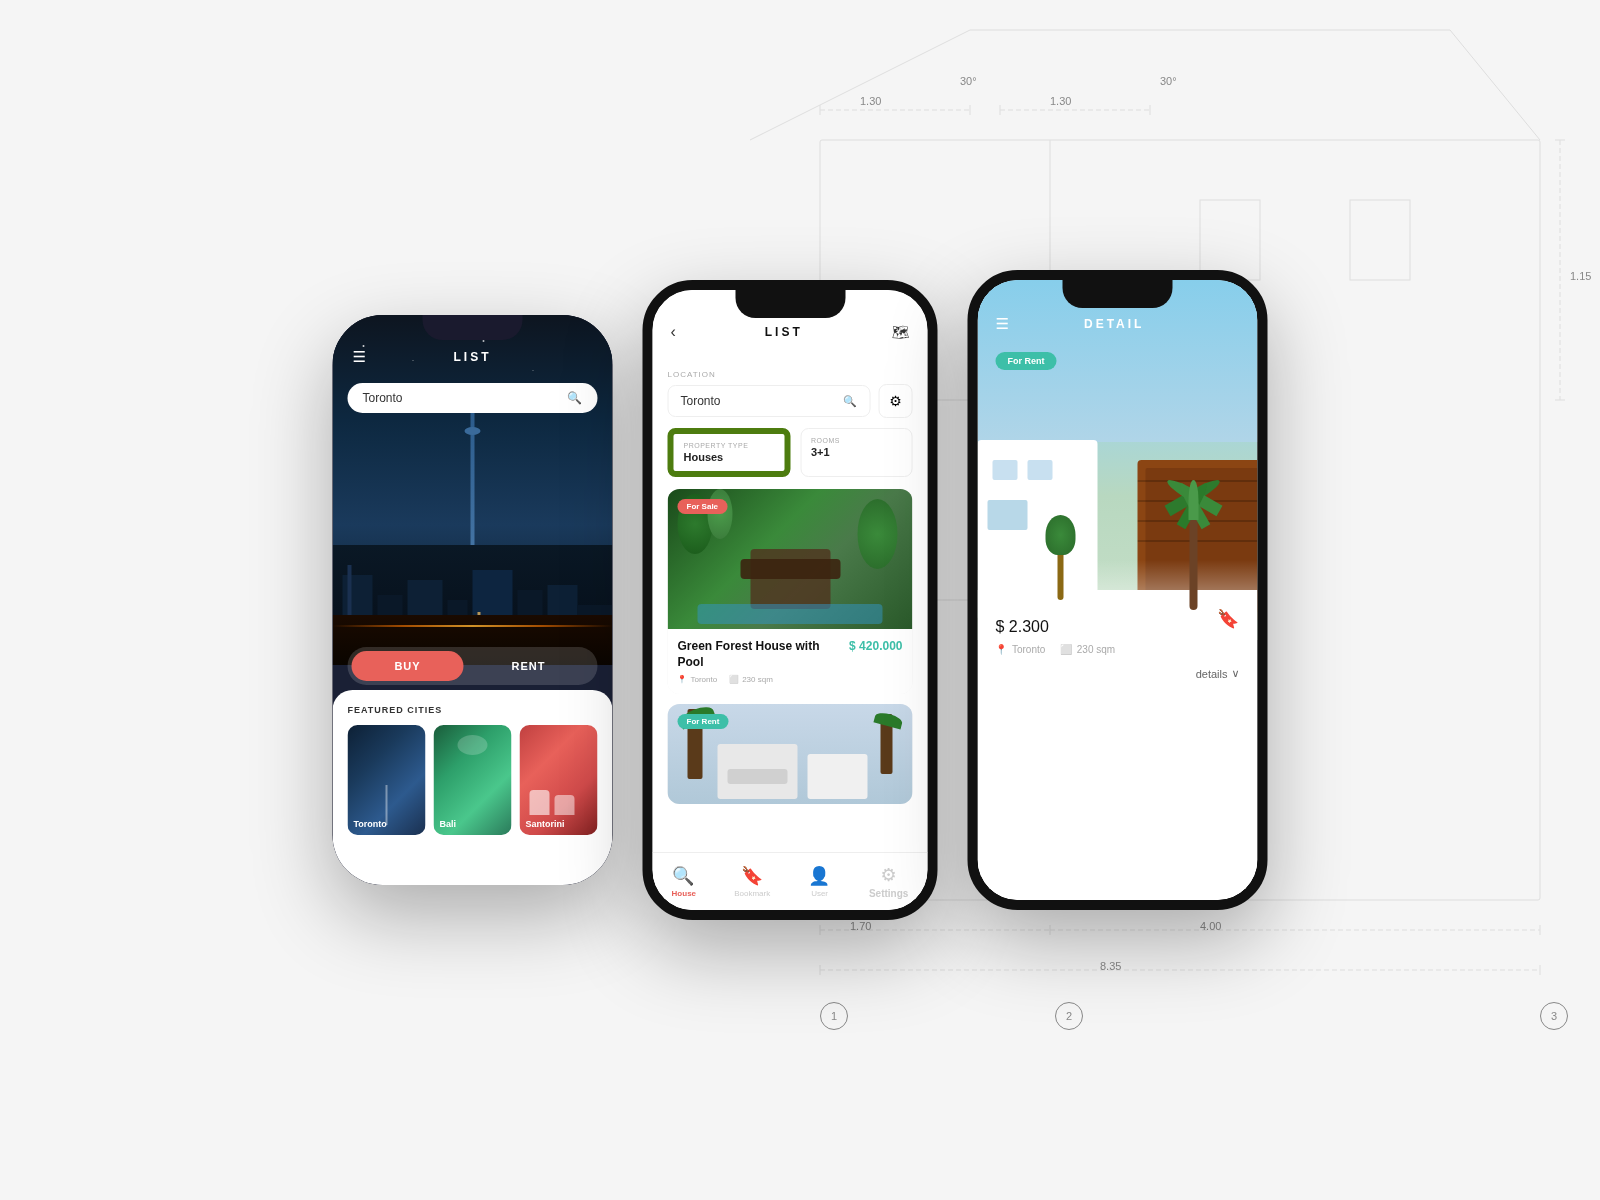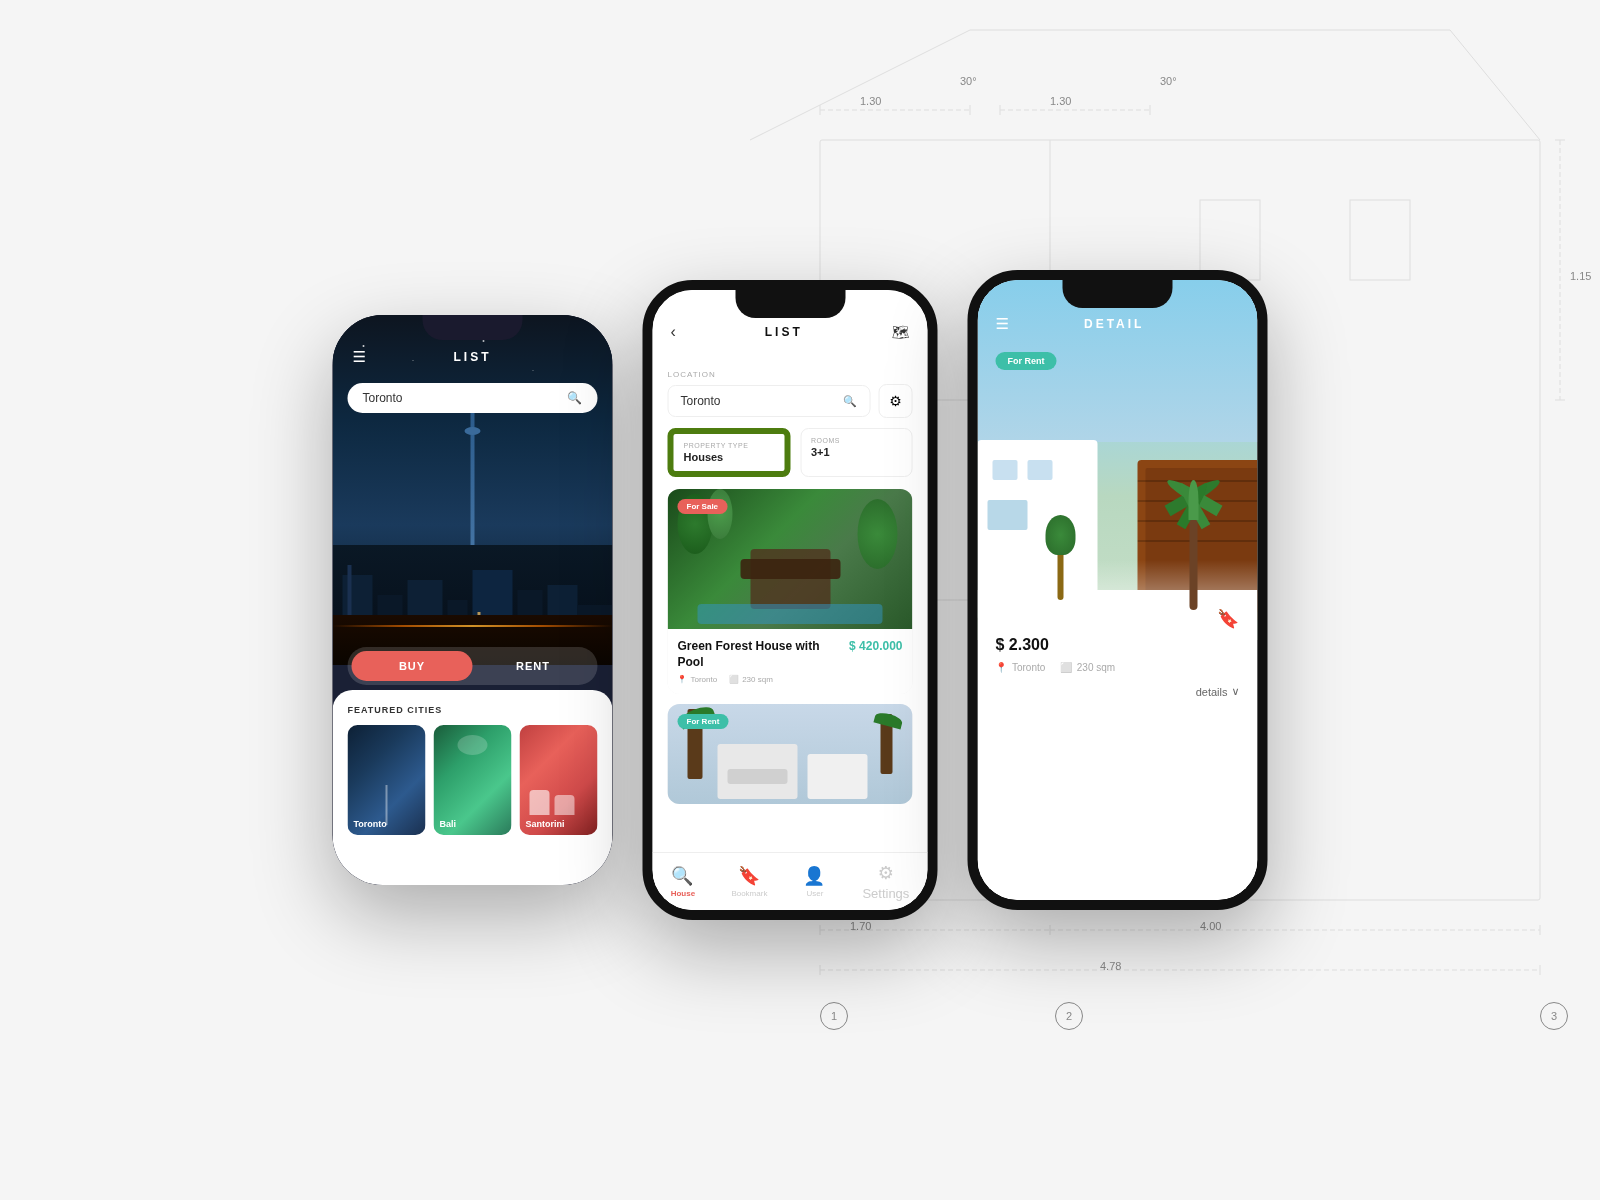--- a/index.html
+++ b/index.html
@@ -155,21 +155,21 @@
   </g>
 </svg>
 
 <div class="dim-label" style="top:95px; left:860px; z-index:2">1.30</div>
 <div class="dim-label" style="top:75px; left:960px; z-index:2">30°</div>
 <div class="dim-label" style="top:95px; left:1050px; z-index:2">1.30</div>
 <div class="dim-label" style="top:75px; left:1160px; z-index:2">30°</div>
 <div class="dim-label" style="top:270px; left:1570px; z-index:2">1.15</div>
 <div class="dim-label" style="top:920px; left:850px; z-index:2">1.70</div>
 <div class="dim-label" style="top:920px; left:1200px; z-index:2">4.00</div>
-<div class="dim-label" style="top:960px; left:1100px; z-index:2">4.78</div>
+<div class="dim-label" style="top:960px; left:1100px; z-index:2">8.35</div>
 <div class="dim-label" style="top:475px; left:1215px; z-index:2">DW3</div>
 
 <div class="circle-num" style="bottom:170px; left:820px;">1</div>
 <div class="circle-num" style="bottom:170px; left:1055px;">2</div>
 <div class="circle-num" style="bottom:170px; left:1540px;">3</div>
 
 <div class="phones-container">
 
   <div class="phone">
     <div class="phone-inner">
@@ -220,21 +220,21 @@
           <span style="position:absolute;left:20px;color:white;font-size:15px;">☰</span>
           <span style="color:white;font-size:12px;font-weight:700;letter-spacing:3px;">LIST</span>
         </div>
 
         <div style="position:absolute;top:68px;left:15px;right:15px;background:white;border-radius:25px;padding:8px 15px;display:flex;align-items:center;justify-content:space-between;">
           <span style="font-size:12px;color:#333;">Toronto</span>
           <span style="color:#aaa;font-size:12px;">🔍</span>
         </div>
 
         <div style="position:absolute;bottom:200px;left:15px;right:15px;display:flex;background:rgba(255,255,255,0.15);border-radius:25px;padding:4px;">
-          <button style="flex:1;background:#e8615a;color:white;border:none;border-radius:20px;padding:9px;font-size:11px;font-weight:700;letter-spacing:1px;cursor:pointer;">BUY</button>
+          <button style="flex:1;background:#e8615a;color:white;border:none;border-radius:20px;font-size:11px;font-weight:700;letter-spacing:1px;cursor:pointer;">BUY</button>
           <button style="flex:1;background:transparent;color:white;border:none;border-radius:20px;padding:9px;font-size:11px;font-weight:700;letter-spacing:1px;cursor:pointer;">RENT</button>
         </div>
 
         <div style="position:absolute;bottom:0;left:0;right:0;height:195px;background:white;border-radius:20px 20px 0 0;padding:15px;">
           <div style="font-size:9px;font-weight:700;color:#333;letter-spacing:1px;margin-bottom:10px;">FEATURED CITIES</div>
           <div style="display:flex;gap:8px;">
 
             <div style="flex:1;height:110px;border-radius:10px;overflow:hidden;position:relative;">
               <div style="width:100%;height:100%;background:linear-gradient(135deg, #0d2035, #1a3a5c, #2d5a8e, #1a3050);">
                 <div style="position:absolute;bottom:10px;left:0;right:0;display:flex;flex-direction:column;align-items:center;">
@@ -361,21 +361,21 @@
         <div style="display:flex;flex-direction:column;align-items:center;gap:2px;cursor:pointer;">
           <span style="font-size:18px;color:#ccc;">🔖</span>
           <span style="font-size:8px;color:#ccc;">Bookmark</span>
         </div>
         <div style="display:flex;flex-direction:column;align-items:center;gap:2px;cursor:pointer;">
           <span style="font-size:18px;color:#ccc;">👤</span>
           <span style="font-size:8px;color:#ccc;">User</span>
         </div>
         <div style="display:flex;flex-direction:column;align-items:center;gap:2px;cursor:pointer;">
           <span style="font-size:18px;color:#ccc;">⚙</span>
-          <span style="font-size:13px;color:#ccc;">Settings</span>
+          <span style="font-size:10px;color:#ccc;font-weight:bold;">Settings</span>
         </div>
       </div>
 
     </div>
   </div>
 
   <div class="phone" style="width:300px;height:640px;border:10px solid #111;border-radius:50px;background:#111;margin-top:-20px;">
     <div style="width:100%;height:100%;border-radius:40px;overflow:hidden;background:white;position:relative;">
 
       <div style="position:absolute;top:0;left:50%;transform:translateX(-50%);width:110px;height:28px;background:#111;border-radius:0 0 20px 20px;z-index:100;"></div>
@@ -431,21 +431,21 @@
         </div>
 
         <div style="position:absolute;top:72px;left:18px;background:#3dbfa8;color:white;font-size:9px;font-weight:700;padding:4px 12px;border-radius:12px;">For Rent</div>
       </div>
 
       <div style="position:absolute;bottom:0;left:0;right:0;background:white;padding:18px 18px 90px;height:310px;">
 
         <div style="position:absolute;right:18px;top:18px;font-size:18px;color:#333;cursor:pointer;">🔖</div>
 
 
-        <div style="font-size:16px;font-weight:700;color:#111;margin-top:28px;">$ 2.300</div>
+        <div style="font-size:16px;font-weight:400;color:#111;margin-top:10px;">$ 2.300</div>
 
         <div style="display:flex;gap:15px;margin-top:8px;">
           <div style="font-size:10px;color:#aaa;display:flex;align-items:center;gap:4px;">
             <span>📍</span>
             <span>Toronto</span>
           </div>
           <div style="font-size:10px;color:#aaa;display:flex;align-items:center;gap:4px;">
             <span>⬜</span>
             <span>230 sqm</span>
           </div>

